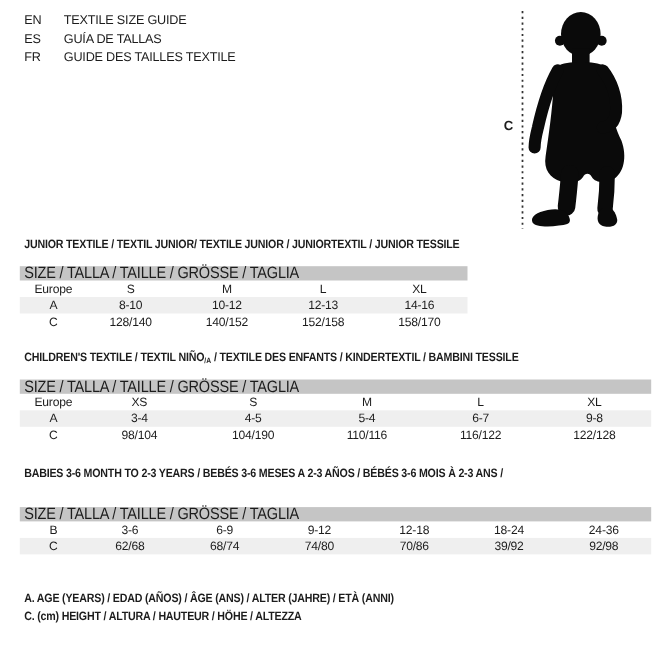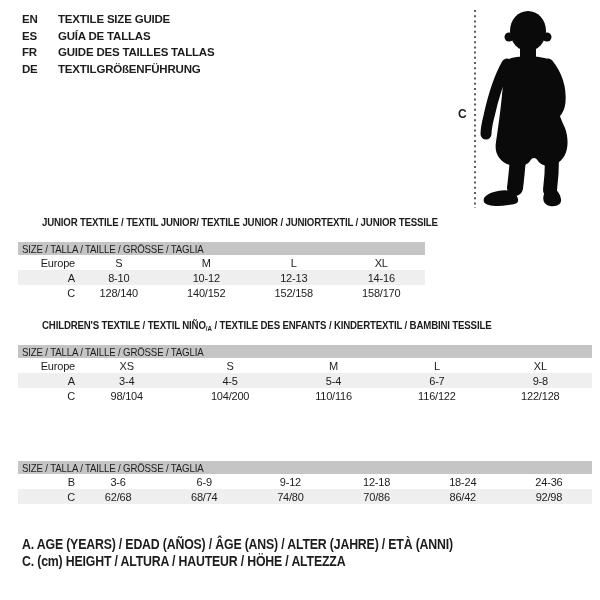--- a/index.html
+++ b/index.html
@@ -6,68 +6,64 @@
   .page {
     position:relative; width:600px; height:600px; overflow:hidden;
     background:#fff; color:#1c1c1c;
     font-family:"Liberation Sans", sans-serif;
   }
   
   .cond { display:inline-block; transform:scaleX(0.88); transform-origin:0 50%; letter-spacing:-0.2px; white-space:nowrap; }
 
   
   .langs { position:absolute; top:11px; left:22px; }
-  .lang-row { display:flex; height:16.5px; align-items:center; font-weight:bold; font-size:11.5px; letter-spacing:-0.2px; }
+  .lang-row { display:flex; height:16.5px; align-items:center; font-weight:normal; font-size:11.5px; letter-spacing:-0.2px; }
   .lang-code { width:36px; }
 
   
   .figure { position:absolute; left:450px; top:5px; width:135px; height:210px; }
   .figure svg { display:block; }
   .measure-label { position:absolute; left:8px; top:102px; font-weight:bold; font-size:12px; }
 
   
-  .sec-title { position:absolute; left:22px; height:13px; font-weight:bold; font-size:11px; white-space:nowrap;margin-left:20px; }
+  .sec-title { position:absolute; left:22px; height:13px; font-weight:bold; font-size:11px; white-space:nowrap; }
   .sub { font-size:7px; vertical-align:-2px; letter-spacing:0; }
 
   
   .tbl { position:absolute; left:18px; font-size:11px; }
-  .tbl-head { height:13px; background:#c5c5c5; display:flex; align-items:center; padding-left:4px; font-size:11px; }
+  .tbl-head { height:13px; background:#c5c5c5; display:flex; align-items:center; padding-left:4px; font-size:15px; }
   .row { display:grid; height:15px; align-items:center; }
   .cols4 { grid-template-columns:57px repeat(4,1fr); }
   .cols5 { grid-template-columns:57px repeat(5,1fr); }
   .cols6 { grid-template-columns:57px repeat(6,1fr); }
   .row.alt { background:#efefef; }
   .cell { text-align:center; letter-spacing:-0.2px; }
-  .cell.lab { text-align:right; padding-left:4px; }
+  .cell.lab { text-align:center; padding-left:4px; }
 
   
   .notes { position:absolute; left:22px; top:536px; }
-  .note { height:16.8px; font-weight:bold; font-size:14px; display:flex; align-items:center; }
+  .note { height:16.8px; font-weight:bold; font-size:11px; display:flex; align-items:center; }
 </style>
 </head>
 <body>
 
 <div class="page">
 
   <div class="langs">
     <div class="lang-row">
       <span class="lang-code">EN</span>
       <span>TEXTILE SIZE GUIDE</span>
     </div>
     <div class="lang-row">
       <span class="lang-code">ES</span>
       <span>GUÍA DE TALLAS</span>
     </div>
     <div class="lang-row">
       <span class="lang-code">FR</span>
-      <span>GUIDE DES TAILLES TALLAS</span>
-    </div>
-    <div class="lang-row">
-      <span class="lang-code">DE</span>
-      <span>TEXTILGRÖßENFÜHRUNG</span>
+      <span>GUIDE DES TAILLES TEXTILE</span>
     </div>
   </div>
 
   <div class="figure">
     <svg width="135" height="210" viewBox="0 0 135 210">
       <line x1="25" y1="5" x2="25" y2="203" stroke="#333" stroke-width="1.6" stroke-dasharray="2 3.2"></line>
       <g transform="translate(28,5)" fill="#0a0a0a" stroke="none">
 
         <circle cx="31" cy="27" r="4.5"></circle>
         <circle cx="69" cy="27" r="4.5"></circle>
@@ -140,47 +136,50 @@
       <span class="cell lab">A</span>
       <span class="cell">3-4</span>
       <span class="cell">4-5</span>
       <span class="cell">5-4</span>
       <span class="cell">6-7</span>
       <span class="cell">9-8</span>
     </div>
     <div class="row cols5">
       <span class="cell lab">C</span>
       <span class="cell">98/104</span>
-      <span class="cell">104/200</span>
+      <span class="cell">104/190</span>
       <span class="cell">110/116</span>
       <span class="cell">116/122</span>
       <span class="cell">122/128</span>
     </div>
   </div>
 
+  <div class="sec-title" style="top:425px;">
+    <span class="cond">BABIES 3-6 MONTH TO 2-3 YEARS / BEBÉS 3-6 MESES A 2-3 AÑOS / BÉBÉS 3-6 MOIS À 2-3 ANS /</span>
+  </div>
   <div class="tbl" style="top:461px; width:574px;">
     <div class="tbl-head">
       <span class="cond">SIZE / TALLA / TAILLE / GRÖSSE / TAGLIA</span>
     </div>
     <div class="row cols6">
       <span class="cell lab">B</span>
       <span class="cell">3-6</span>
       <span class="cell">6-9</span>
       <span class="cell">9-12</span>
       <span class="cell">12-18</span>
       <span class="cell">18-24</span>
       <span class="cell">24-36</span>
     </div>
     <div class="row cols6 alt">
       <span class="cell lab">C</span>
       <span class="cell">62/68</span>
       <span class="cell">68/74</span>
       <span class="cell">74/80</span>
       <span class="cell">70/86</span>
-      <span class="cell">86/42</span>
+      <span class="cell">39/92</span>
       <span class="cell">92/98</span>
     </div>
   </div>
 
   <div class="notes">
     <div class="note">
       <span class="cond">A. AGE (YEARS) / EDAD (AÑOS) / ÂGE (ANS) / ALTER (JAHRE) / ETÀ (ANNI)</span>
     </div>
     <div class="note">
       <span class="cond">C. (cm) HEIGHT / ALTURA / HAUTEUR / HÖHE / ALTEZZA</span>

